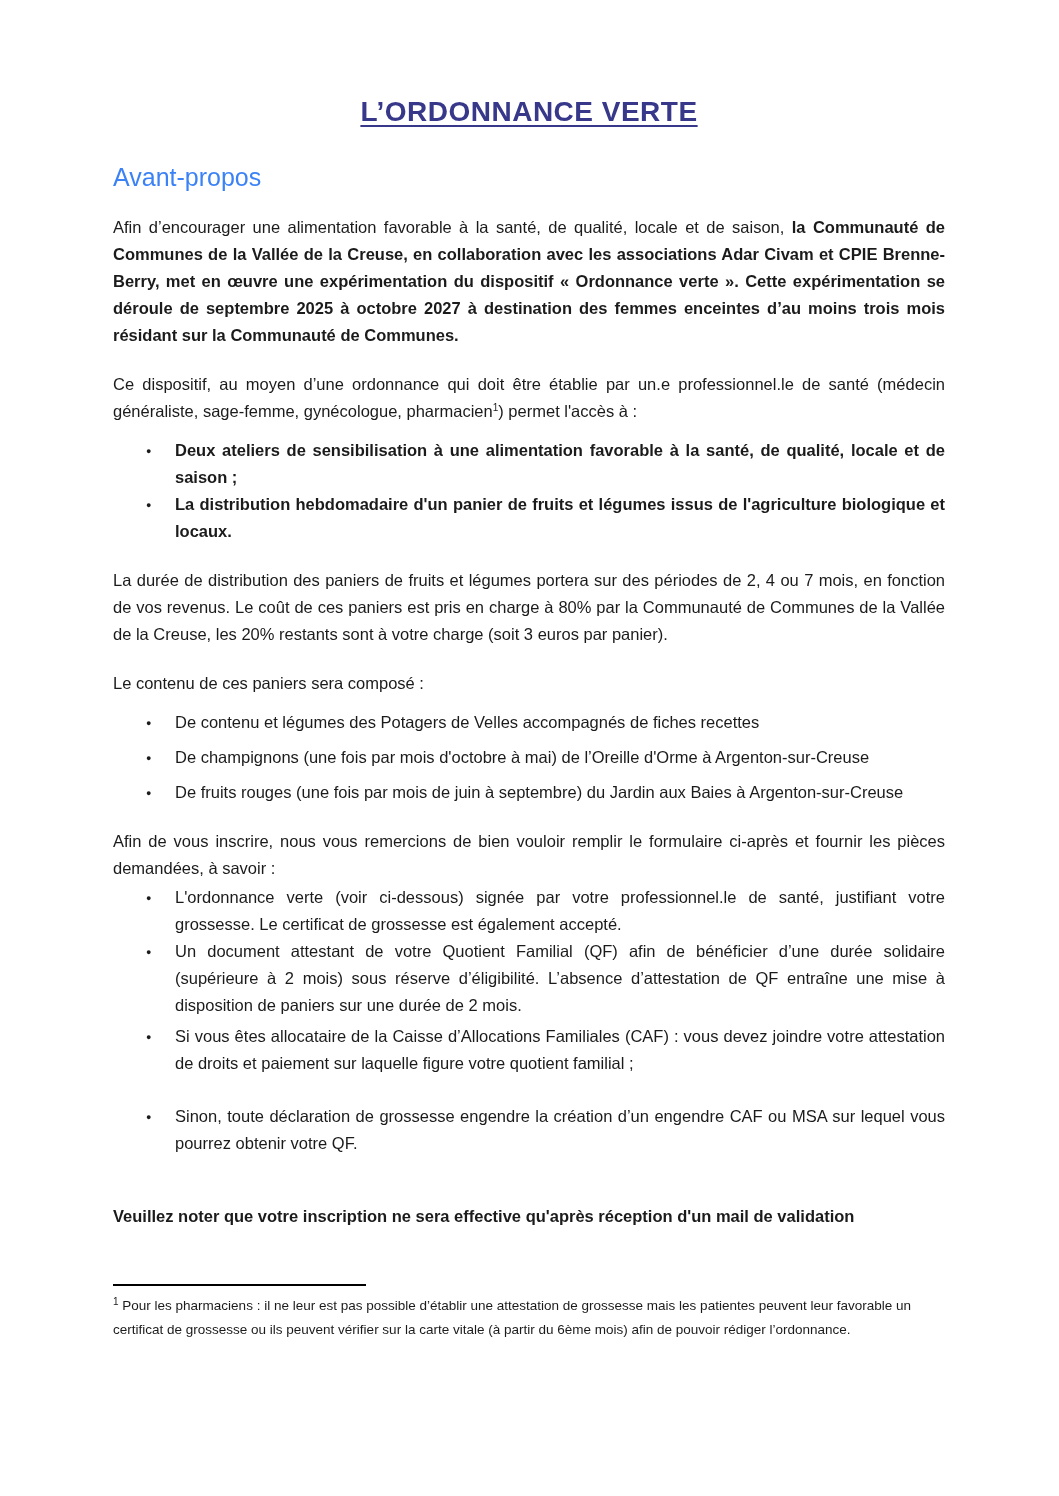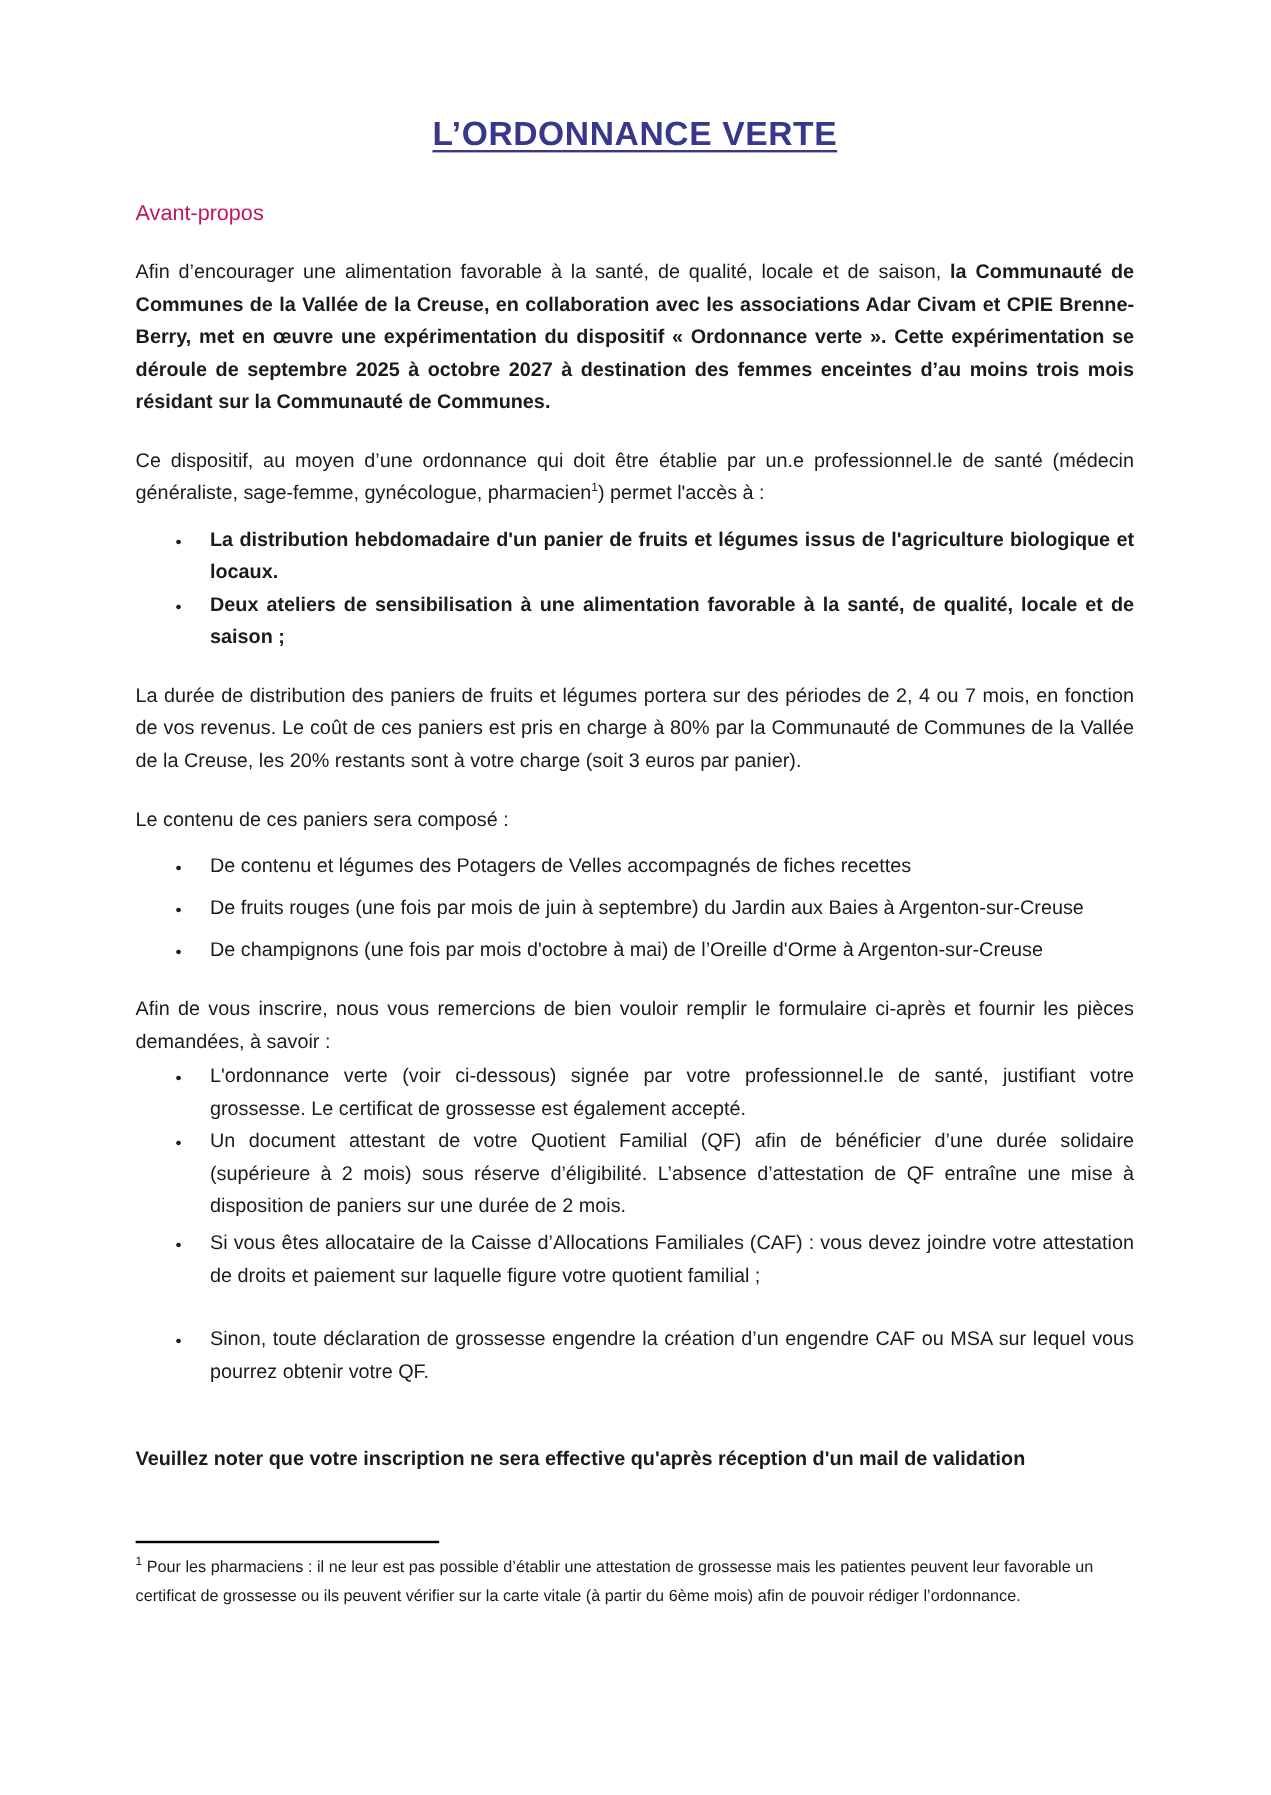--- a/index.html
+++ b/index.html
@@ -30,24 +30,24 @@
     letter-spacing: 0.5px;
     color: #38388b;
   }
   .doc-title span {
     text-decoration: underline;
     text-underline-offset: 4px;
     text-decoration-thickness: 2px;
   }
   .section-heading {
     margin: 34px 0 0 0;
-    font-size: 18px;
+    font-size: 25px;
     line-height: 30px;
     font-weight: 400;
-    color: #be185d;
+    color: #3b82f6;
   }
   p.body-para {
     margin: 22px 0 0 0;
     text-align: justify;
   }
   .first-para-top { margin-top: 30px; }
   .bold-run { font-weight: bold; }
   ul.doc-list {
     margin: 12px 0 0 0;
     padding: 0;
@@ -104,31 +104,31 @@
     <span>L’ORDONNANCE VERTE</span>
   </h1>
 
   <h2 class="section-heading">Avant-propos</h2>
 
   <p class="body-para first-para-top"><span>Afin d’encourager une alimentation favorable à la santé, de qualité, locale et de saison, </span><span class="bold-run">la Communauté de Communes de la Vallée de la Creuse, en collaboration avec les associations Adar Civam et CPIE Brenne-Berry, met en œuvre une expérimentation du dispositif « Ordonnance verte ». Cette expérimentation se déroule de septembre 2025 à octobre 2027 à destination des femmes enceintes d’au moins trois mois résidant sur la Communauté de Communes.</span></p>
 
   <p class="body-para"><span>Ce dispositif, au moyen d’une ordonnance qui doit être établie par un.e professionnel.le de santé (médecin généraliste, sage-femme, gynécologue, pharmacien</span><sup class="fn-ref">1</sup><span>) permet l'accès à :</span></p>
 
   <ul class="doc-list bold-list">
+    <li>Deux ateliers de sensibilisation à une alimentation favorable à la santé, de qualité, locale et de saison ;</li>
     <li>La distribution hebdomadaire d'un panier de fruits et légumes issus de l'agriculture biologique et locaux.</li>
-    <li>Deux ateliers de sensibilisation à une alimentation favorable à la santé, de qualité, locale et de saison ;</li>
   </ul>
 
   <p class="body-para">La durée de distribution des paniers de fruits et légumes portera sur des périodes de 2, 4 ou 7 mois, en fonction de vos revenus. Le coût de ces paniers est pris en charge à 80% par la Communauté de Communes de la Vallée de la Creuse, les 20% restants sont à votre charge (soit 3 euros par panier).</p>
 
   <p class="body-para">Le contenu de ces paniers sera composé :</p>
   <ul class="doc-list spaced-items">
     <li>De contenu et légumes des Potagers de Velles accompagnés de fiches recettes</li>
+    <li>De champignons (une fois par mois d'octobre à mai) de l’Oreille d'Orme à Argenton-sur-Creuse</li>
     <li>De fruits rouges (une fois par mois de juin à septembre) du Jardin aux Baies à Argenton-sur-Creuse</li>
-    <li>De champignons (une fois par mois d'octobre à mai) de l’Oreille d'Orme à Argenton-sur-Creuse</li>
   </ul>
 
   <p class="body-para">Afin de vous inscrire, nous vous remercions de bien vouloir remplir le formulaire ci-après et fournir les pièces demandées, à savoir :</p>
   <ul class="doc-list" style="margin-top:2px;">
     <li>L'ordonnance verte (voir ci-dessous) signée par votre professionnel.le de santé, justifiant votre grossesse. Le certificat de grossesse est également accepté.</li>
     <li>Un document attestant de votre Quotient Familial (QF) afin de bénéficier d’une durée solidaire (supérieure à 2 mois) sous réserve d’éligibilité. L’absence d’attestation de QF entraîne une mise à disposition de paniers sur une durée de 2 mois.</li>
   </ul>
 
   <ul class="doc-list" style="margin-top:4px;">
     <li>Si vous êtes allocataire de la Caisse d’Allocations Familiales (CAF) : vous devez joindre votre attestation de droits et paiement sur laquelle figure votre quotient familial ;</li>

